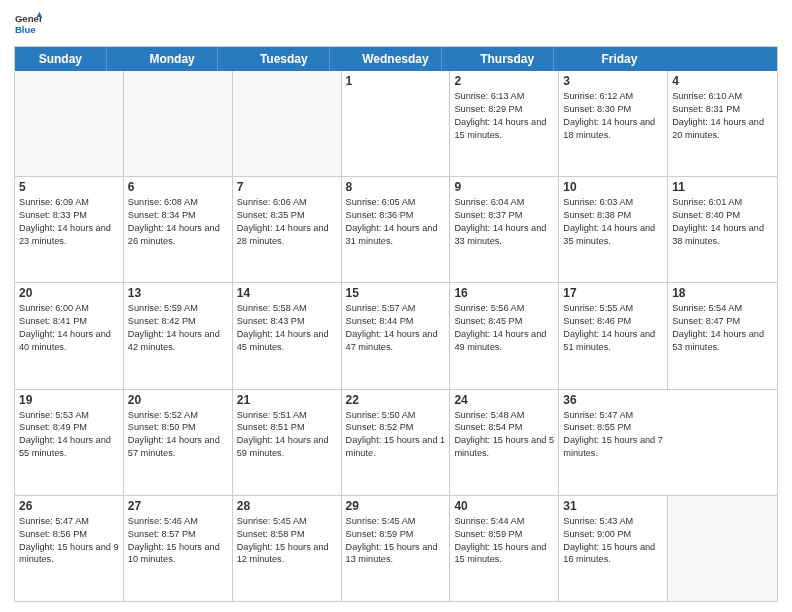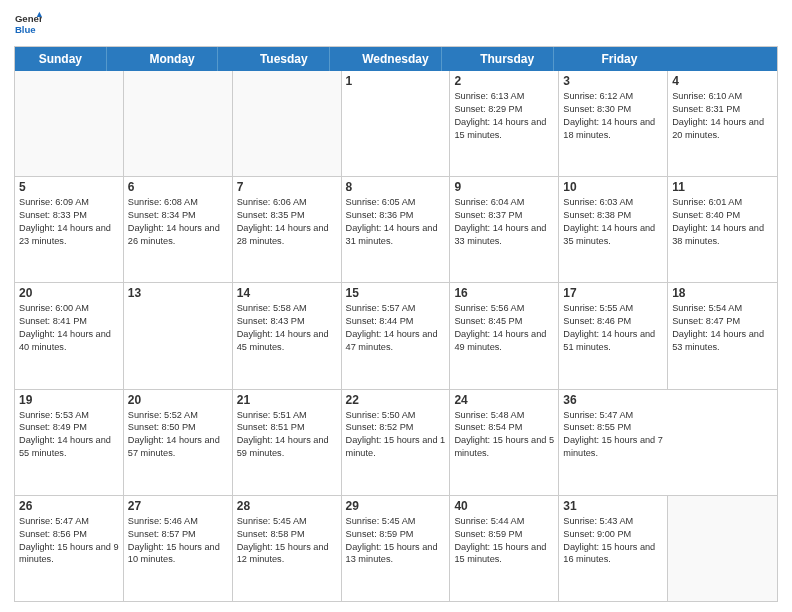--- a/index.html
+++ b/index.html
@@ -177,20 +177,21 @@
             <div class="cell-info">Sunrise: 6:01 AM<br>Sunset: 8:40 PM<br>Daylight: 14 hours and 38 minutes.</div>
           </div>
         </div>
         <div class="cal-row">
           <div class="cal-cell">
             <div class="day-num">20</div>
             <div class="cell-info">Sunrise: 6:00 AM<br>Sunset: 8:41 PM<br>Daylight: 14 hours and 40 minutes.</div>
           </div>
           <div class="cal-cell">
             <div class="day-num">13</div>
+            <div class="cell-info">Sunrise: 5:59 AM<br>Sunset: 8:42 PM<br>Daylight: 14 hours and 42 minutes.</div>
           </div>
           <div class="cal-cell">
             <div class="day-num">14</div>
             <div class="cell-info">Sunrise: 5:58 AM<br>Sunset: 8:43 PM<br>Daylight: 14 hours and 45 minutes.</div>
           </div>
           <div class="cal-cell">
             <div class="day-num">15</div>
             <div class="cell-info">Sunrise: 5:57 AM<br>Sunset: 8:44 PM<br>Daylight: 14 hours and 47 minutes.</div>
           </div>
           <div class="cal-cell">

